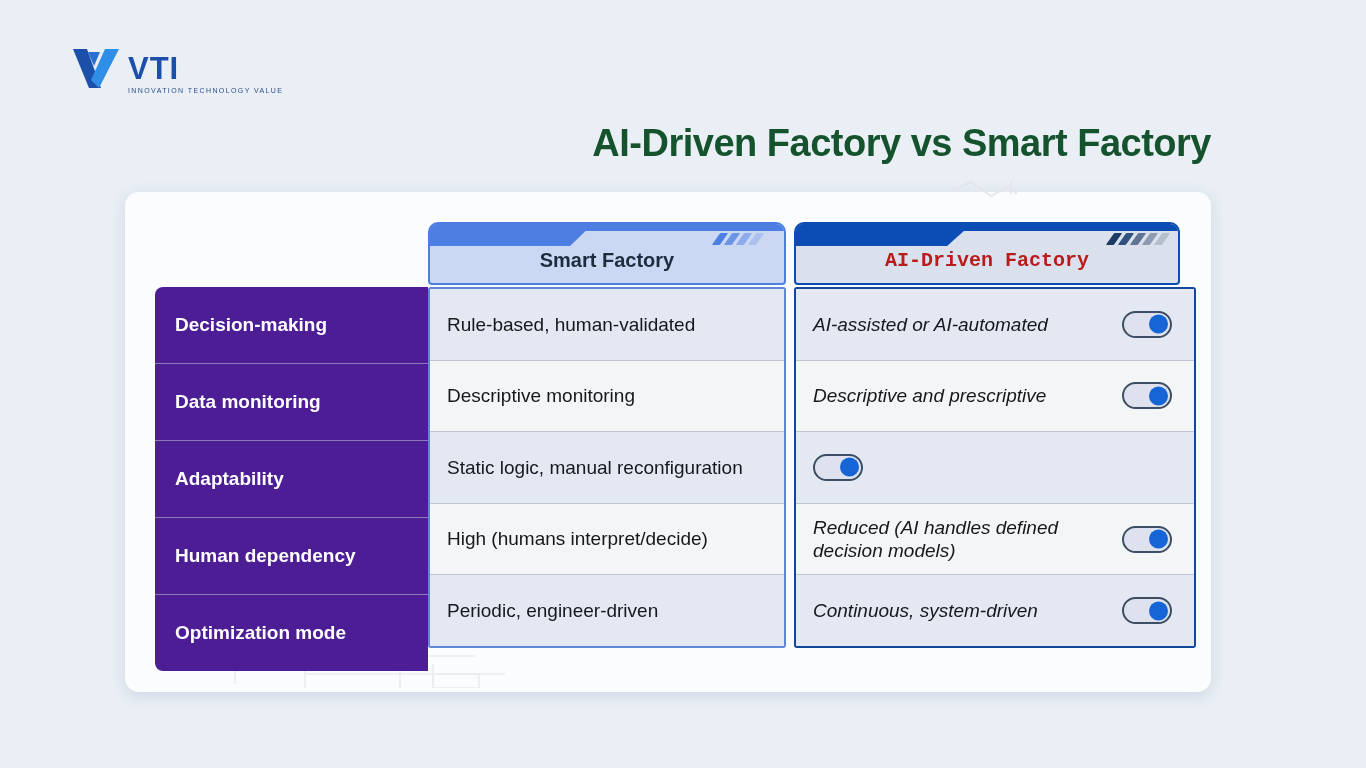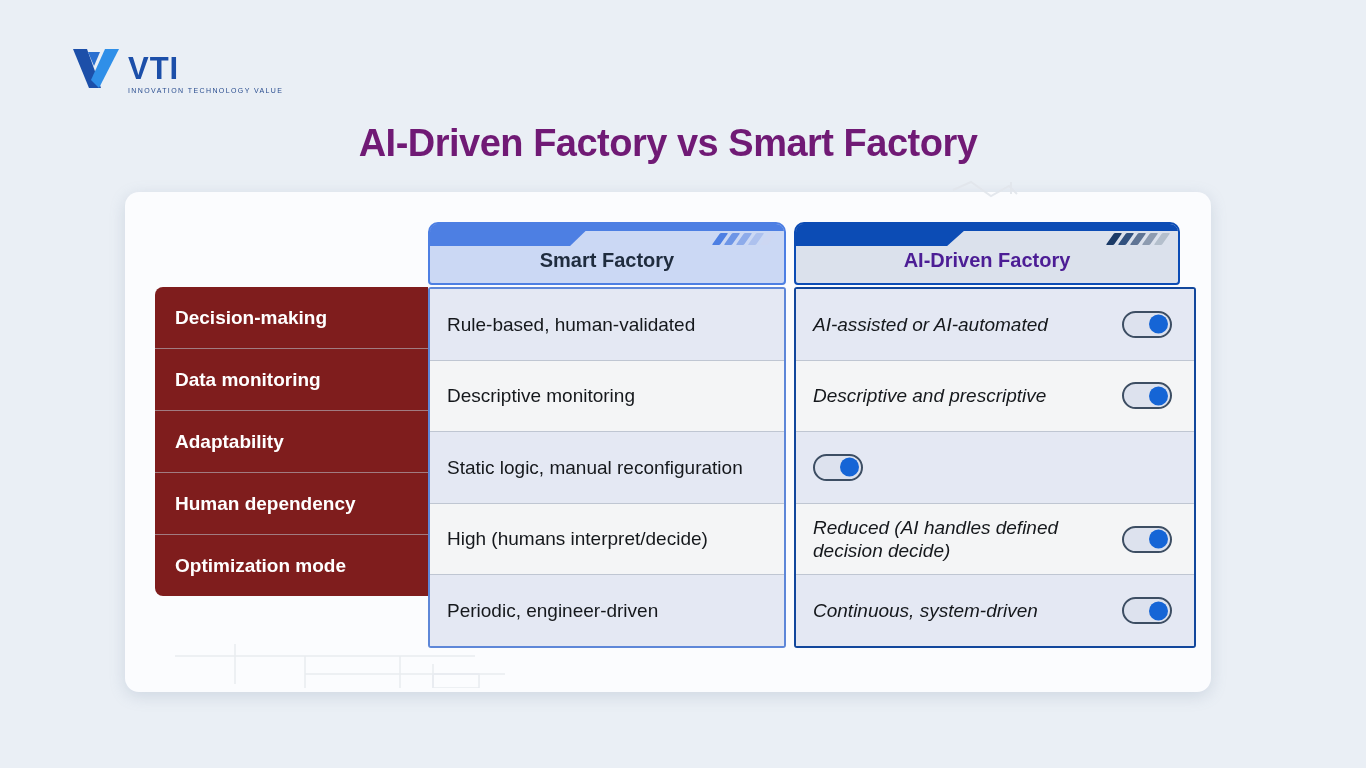--- a/index.html
+++ b/index.html
@@ -13,37 +13,37 @@
   
   .logo { position:absolute; left:70px; top:44px; display:flex; align-items:flex-end; gap:6px; }
   .logo-mark { width:52px; height:50px; }
   .logo-textwrap { padding-top:8px; }
   .logo-text { font-size:31px; font-weight:800; color:#1c4fa9; letter-spacing:1px; line-height:1; }
   .logo-tagline { font-size:7px; letter-spacing:1.4px; color:#2a4d8f; margin-top:3px; white-space:nowrap; }
 
   
   .title {
     position:absolute; left:125px; top:122px; width:1086px;
-    text-align:center; font-size:38px; font-weight:700;
-    color:#701a75; letter-spacing:-0.5px;
+    text-align:right; font-size:38px; font-weight:700;
+    color:#14532d; letter-spacing:-0.5px;
   }
 
   
   .card {
     position:absolute; left:125px; top:192px; width:1086px; height:500px;
     background:#fbfcfe; border-radius:14px;
     box-shadow:0 4px 16px rgba(110,130,160,0.22);
   }
   .blueprint { position:absolute; left:50px; bottom:4px; opacity:0.8; }
   .zigzag { position:absolute; right:190px; top:-12px; opacity:0.9; }
 
   
   .labels-col {
-    position:absolute; left:30px; top:95px; width:273px; height:309px;
-    background:#7f1d1d; border-radius:8px 0 0 8px;
+    position:absolute; left:30px; top:95px; width:273px; height:384px;
+    background:#4c1d95; border-radius:8px 0 0 8px;
     display:flex; flex-direction:column;
   }
   .label-row {
     flex:1; display:flex; align-items:center; padding-left:20px;
     color:#ffffff; font-size:19px; font-weight:700;
   }
   .label-row + .label-row { border-top:1px solid rgba(190,200,212,0.55); }
 
   
   .col-header {
@@ -70,21 +70,21 @@
   .cell-row:nth-child(odd) { background:#e4e8f3; }
   .cell-row:nth-child(even) { background:#f4f5f6; }
 
   
   .smart-header { left:303px; width:358px; background:#cbd8f4; border:2px solid #4d7fe3; }
   .smart-header .header-title { color:#1f2c3e; }
   .smart-rows { left:303px; width:358px; border:2px solid #5e87d8; }
 
   
   .ai-header { left:669px; width:386px; background:#dbe1ec; border:2.5px solid #0c4cb5; }
-  .ai-header .header-title { color:#4c1d95; }
+  .ai-header .header-title { color:#b91c1c;font-family:Liberation Mono, monospace; }
   .ai-rows { left:669px; width:402px; border:2.5px solid #12479c;font-style:italic; }
   .ai-rows .cell-row { justify-content:space-between; gap:10px; }
   .cell-text { flex:1; }
 
   
   .toggle {
     position:relative; flex-shrink:0; width:50px; height:27px;
     background:#dde2ee; border:2px solid #3d4e63; border-radius:15px;
     cursor:pointer;
   }
@@ -183,21 +183,21 @@
         <span class="toggle">
             <span class="toggle-knob"></span>
           </span>
       </div>
       <div class="cell-row">
         <span class="toggle">
             <span class="toggle-knob"></span>
           </span>
       </div>
       <div class="cell-row">
-        <span class="cell-text">Reduced (AI handles defined decision decide)</span>
+        <span class="cell-text">Reduced (AI handles defined decision models)</span>
         <span class="toggle">
             <span class="toggle-knob"></span>
           </span>
       </div>
       <div class="cell-row">
         <span class="cell-text">Continuous, system-driven</span>
         <span class="toggle">
             <span class="toggle-knob"></span>
           </span>
       </div>

